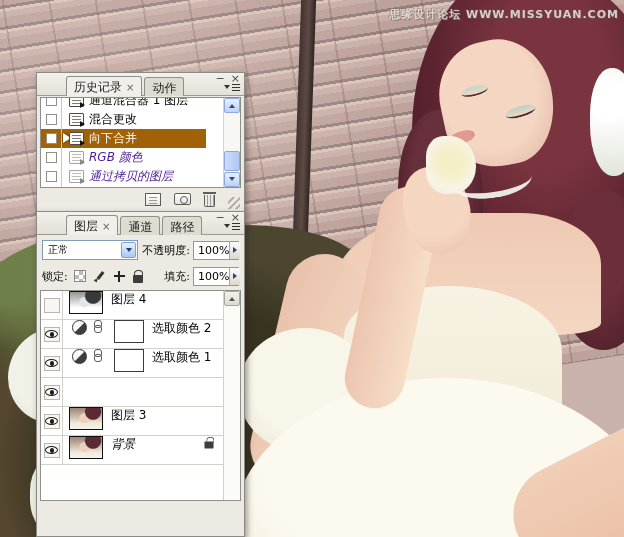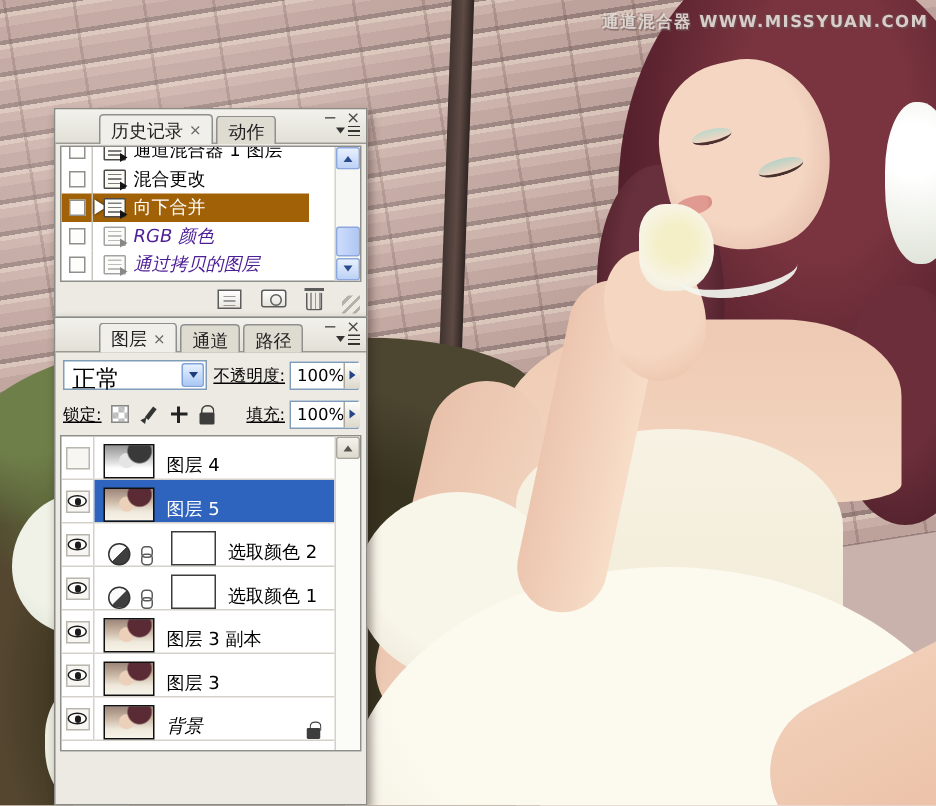--- a/index.html
+++ b/index.html
@@ -135,25 +135,25 @@
     background:repeating-linear-gradient(to right, rgba(0,0,0,0) 0 2px, #9a9a9a 2px 3px); margin-top:3px; }
   .ic-trash::before { content:''; position:absolute; left:-2px; right:-2px; top:-3px; height:2px; background:#5c5c5c; }
   .grip { position:absolute; right:1px; bottom:1px; width:12px; height:12px;
     background:repeating-linear-gradient(135deg, rgba(0,0,0,0) 0 3px, #b5b2a9 3px 5px); }
 
   
   .blend-row, .lock-row { position:absolute; left:5px; right:5px; height:24px; display:flex; align-items:center; }
   .blend-row { top:26px; }
   .lock-row { top:52px; }
   .combo { width:96px; height:20px; background:#fff; border:1px solid #7F9DB9; position:relative;
-    font-size:16px; padding:2px 18px 0 5px; }
+    font-size:10px; padding:2px 18px 0 5px; }
   .combo-btn { position:absolute; right:1px; top:1px; bottom:1px; width:15px; border:1px solid #7fa2dc; border-radius:2px;
     background:linear-gradient(#e7f1ff,#a9c8f5); display:flex; align-items:center; justify-content:center; }
   .combo-btn::after { content:''; width:0; height:0; border:3px solid rgba(0,0,0,0); border-top:4px solid #1d3c7a; margin-top:3px; }
-  .ctl-label { font-size:11px; color:#000; white-space:nowrap;text-decoration:underline; }
+  .ctl-label { font-size:11px; color:#000; white-space:nowrap; }
   .valbox { width:46px; height:19px; border:1px solid #7F9DB9; background:#fff; display:flex; align-items:center;
     font-size:11px; padding-left:4px; margin-left:3px; }
   .valbtn { margin-left:auto; width:12px; align-self:stretch; border-left:1px solid #aca899;
     background:linear-gradient(#fdfdfb,#dcd8cc); display:flex; align-items:center; justify-content:center; }
   .valbtn::after { content:''; width:0; height:0; border:3px solid rgba(0,0,0,0); border-left:4px solid #24458a; margin-left:3px; }
   .sp { margin-left:auto; }
   .lockicons { display:flex; align-items:center; gap:7px; margin-left:6px; }
   .checker { width:12px; height:12px; border:1px solid #888;
     background-image:linear-gradient(45deg,#bbb 25%,rgba(0,0,0,0) 25% 75%,#bbb 75%),linear-gradient(45deg,#bbb 25%,#fff 25% 75%,#bbb 75%);
     background-size:8px 8px; background-position:0 0,4px 4px; }
@@ -170,21 +170,21 @@
 
   
   .layer-list { position:absolute; left:3px; right:3px; top:78px; height:211px; background:#fff;
     border:1px solid #8e8e8a; overflow:hidden; }
   .layer-rows { position:absolute; left:0; right:17px; top:0; }
   .lrow { height:29px; display:flex; align-items:stretch; border-bottom:1px solid #d4d1c9; }
   .eyecell { width:22px; flex:none; border-right:1px solid #d4d1c9; display:flex; align-items:center; justify-content:center; }
   .eyeframe { width:16px; height:15px; border:1px solid #b9b6ae; background:#f7f6f2; display:flex; align-items:center; justify-content:center; }
   .eye { width:13px; height:8px; border:1px solid #1c1c1c; border-radius:50%; background:#fdfdfd; position:relative; }
   .eye::after { content:''; position:absolute; left:3.5px; top:1px; width:4.5px; height:4.5px; border-radius:50%; background:#1c1c1c; }
-  .lcontent { flex:1; display:flex; align-items:flex-end; }
+  .lcontent { flex:1; display:flex; align-items:flex-start; }
   .lrow.selected .lcontent { background:#2E64BE; }
   .lrow.selected .lname { color:#fff; }
   .thumb { width:34px; height:23px; border:1px solid #101010; margin:0 0 0 6px; flex:none;
     background:
       radial-gradient(circle at 72% 18%, #5a2a35 0 26%, rgba(0,0,0,0) 30%),
       radial-gradient(circle at 45% 48%, #ecd0ba 0 22%, rgba(0,0,0,0) 26%),
       linear-gradient(180deg,#9c8579 0%,#cbb9a6 40%,#efe9dc 72%,#f7f3e8 100%); }
   .thumb.gray { filter:grayscale(1) brightness(1.08); }
   .thumb.mask { width:30px; background:#fff; border:1px solid #3c3c3c; }
   .adj-icon { width:15px; height:15px; border-radius:50%; border:1px solid #333; flex:none; margin-left:9px;
@@ -223,21 +223,21 @@
     <div class="armL"></div>
     <div class="bodice"></div>
     <div class="skirt-l"></div>
     <div class="skirt"></div>
     <div class="leg"></div>
     <div class="forearm"></div>
     <div class="hand"></div>
     <div class="flower-hand"></div>
     <div class="ribbon"></div>
     <div class="flower-hair"></div>
-    <div class="watermark">通道混合器 WWW.MISSYUAN.COM</div>
+    <div class="watermark">思缘设计论坛 WWW.MISSYUAN.COM</div>
   </div>
 
   <div class="panel history">
     <div class="phead">
       <div class="winbtns">
         <span>−</span>
         <span>×</span>
       </div>
       <div class="tabs">
         <div class="tab active">
@@ -373,31 +373,20 @@
       <div class="layer-rows">
         <div class="lrow">
           <div class="eyecell">
               <span class="eyeframe"></span>
             </div>
           <div class="lcontent">
             <span class="thumb gray"></span>
             <span class="lname">图层 4</span>
           </div>
         </div>
-        <div class="lrow selected">
-          <div class="eyecell">
-              <span class="eyeframe">
-                <span class="eye"></span>
-              </span>
-            </div>
-          <div class="lcontent">
-            <span class="thumb"></span>
-            <span class="lname">图层 5</span>
-          </div>
-        </div>
         <div class="lrow">
           <div class="eyecell">
               <span class="eyeframe">
                 <span class="eye"></span>
               </span>
             </div>
           <div class="lcontent">
             <span class="adj-icon"></span>
             <span class="chain">
                 <span></span>
@@ -422,24 +411,20 @@
             <span class="thumb mask"></span>
             <span class="lname">选取颜色 1</span>
           </div>
         </div>
         <div class="lrow">
           <div class="eyecell">
               <span class="eyeframe">
                 <span class="eye"></span>
               </span>
             </div>
-          <div class="lcontent">
-            <span class="thumb"></span>
-            <span class="lname">图层 3 副本</span>
-          </div>
         </div>
         <div class="lrow">
           <div class="eyecell">
               <span class="eyeframe">
                 <span class="eye"></span>
               </span>
             </div>
           <div class="lcontent">
             <span class="thumb"></span>
             <span class="lname">图层 3</span>

